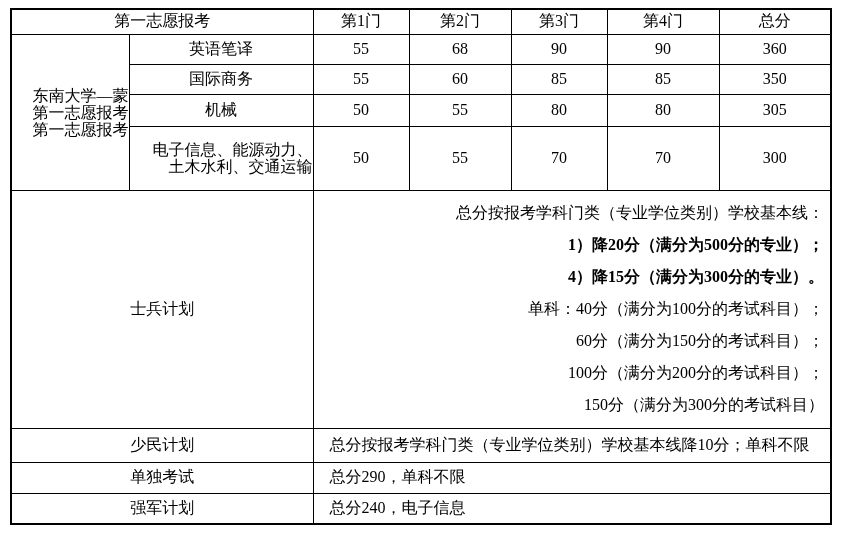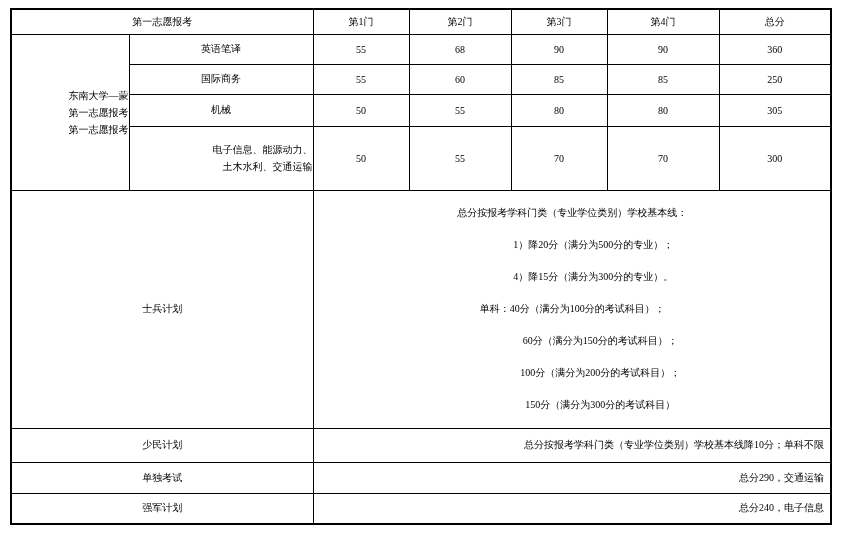--- a/index.html
+++ b/index.html
@@ -10,43 +10,43 @@
     height: 537px;
     font-family: "Liberation Serif", "DejaVu Serif", serif;
     color: #000000;
   }
   table.score-table {
     border-collapse: collapse;
     table-layout: fixed;
     width: 820px;
     margin: 8px 0 0 10px;
     border: 2px solid #000;
-    font-size: 10px;
+    font-size: 16px;
   }
   td {
     border: 1px solid #000;
     text-align: center;
     vertical-align: middle;
     padding: 0;
     overflow: hidden;
   }
   td.cell-left {
-    text-align: right;
+    text-align: left;
     padding-left: 16px;
     padding-right: 6px;
   }
   .multi-line { line-height: 17px; text-align: right; }
   .policy-cell {
-    text-align: center;
+    text-align: right;
     vertical-align: middle;
     padding-left: 7px;
     padding-right: 6px;
   }
   .policy-line { line-height: 32px; white-space: nowrap; }
-  .indent-num  { padding-left: 42px; }
+  .indent-num  { padding-left: 42px; font-weight: bold; }
   .indent-cont { padding-left: 56px; }
 </style>
 </head>
 <body>
 
 <table class="score-table">
   <colgroup>
     <col style="width:118px">
     <col style="width:184px">
     <col style="width:96px">
@@ -78,21 +78,21 @@
     <td>90</td>
     <td>90</td>
     <td>360</td>
   </tr>
   <tr style="height:30px">
     <td>国际商务</td>
     <td>55</td>
     <td>60</td>
     <td>85</td>
     <td>85</td>
-    <td>250</td>
+    <td>350</td>
   </tr>
   <tr style="height:32px">
     <td>机械</td>
     <td>50</td>
     <td>55</td>
     <td>80</td>
     <td>80</td>
     <td>305</td>
   </tr>
   <tr style="height:64px">
@@ -120,21 +120,21 @@
     </td>
   </tr>
 
   <tr style="height:34px">
     <td colspan="2">少民计划</td>
     <td colspan="5" class="cell-left">总分按报考学科门类（专业学位类别）学校基本线降10分；单科不限</td>
   </tr>
 
   <tr style="height:31px">
     <td colspan="2">单独考试</td>
-    <td colspan="5" class="cell-left">总分290，交通运输</td>
+    <td colspan="5" class="cell-left">总分290，单科不限</td>
   </tr>
 
   <tr style="height:31px">
     <td colspan="2">强军计划</td>
     <td colspan="5" class="cell-left">总分240，电子信息</td>
   </tr>
 </tbody>
   </table>
 
 </body></html>

